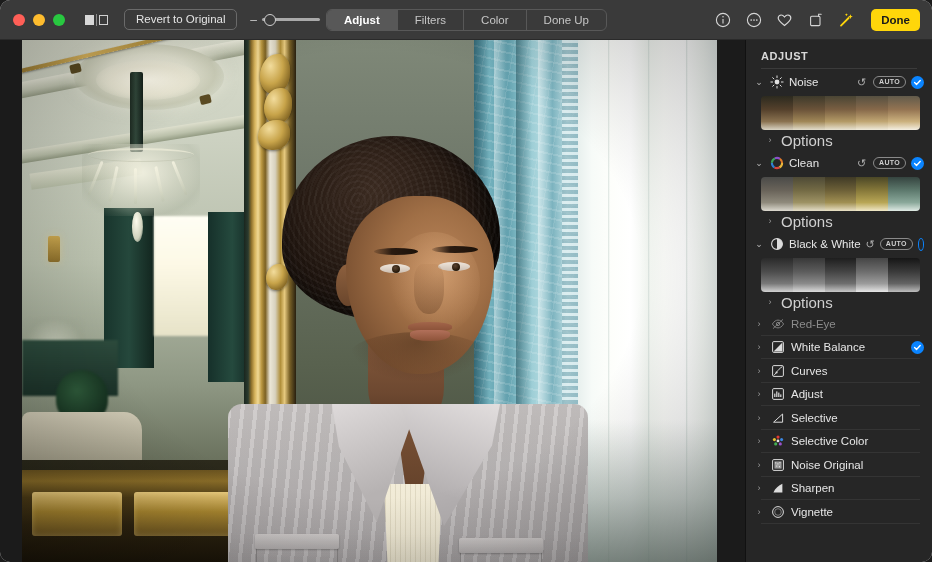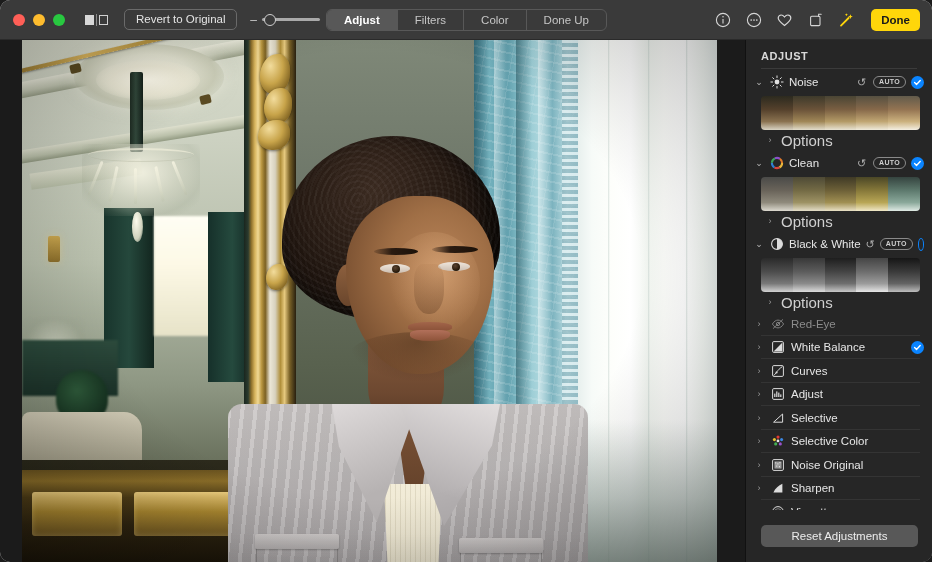--- a/index.html
+++ b/index.html
@@ -1002,18 +1002,15 @@
             <circle cx="7" cy="7" r="5.4" stroke-width="1"></circle>
             <circle cx="7" cy="7" r="3.3" stroke-width=".8" stroke-opacity=".6"></circle>
           </svg>
         </div>
         <div class="glabel">Vignette</div>
         <div class="sep"></div>
       </div>
 
     </div>
 
-    <div class="sb-footer">
-      <div class="reset-btn">Reset Adjustments</div>
-    </div>
   </div>
 
 </div>
 
 </body></html>

